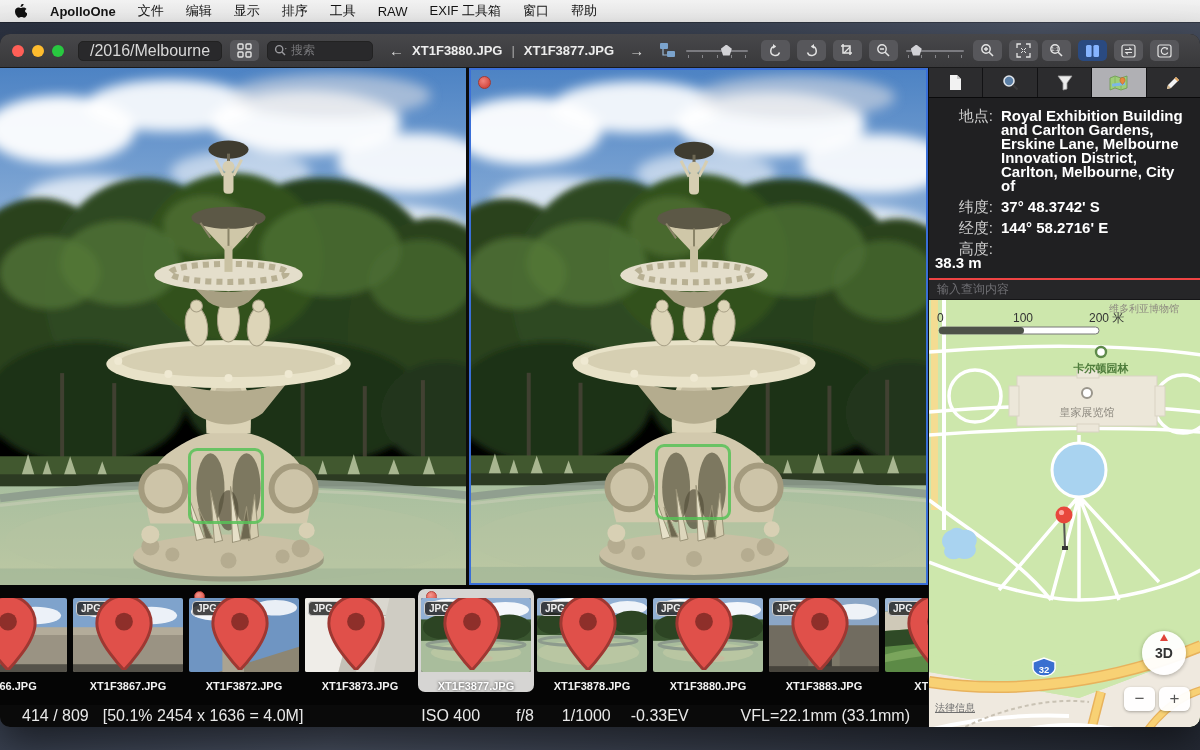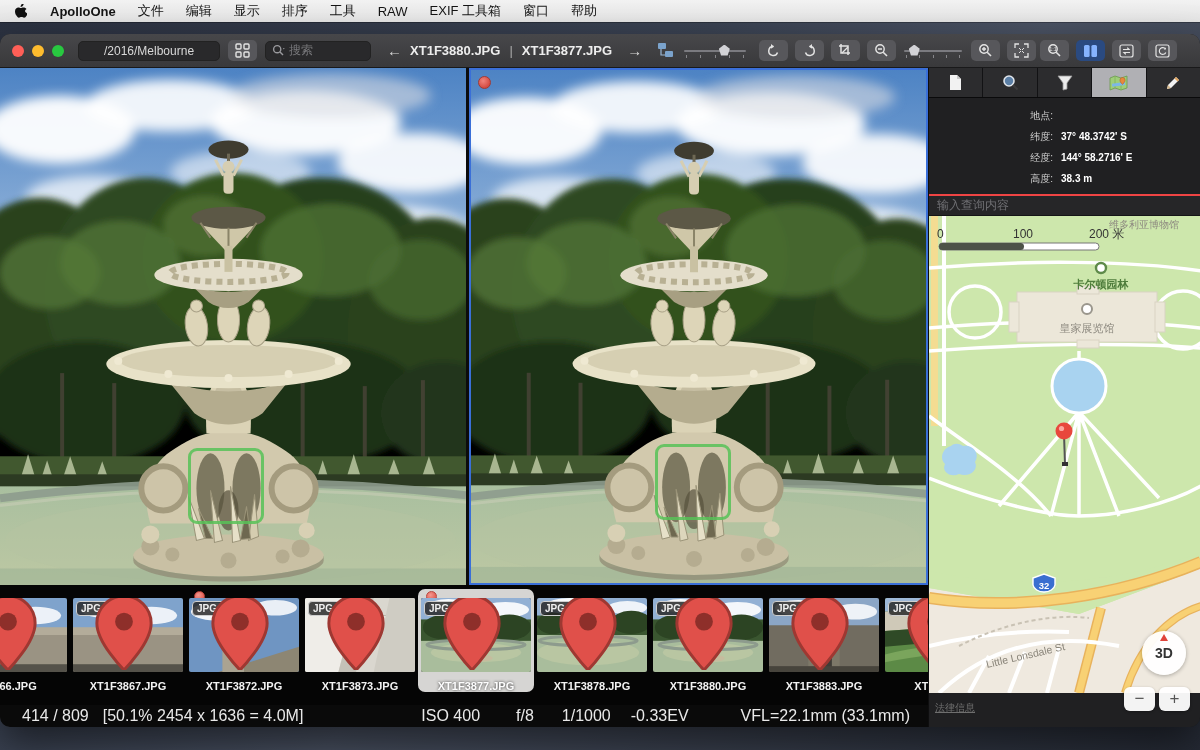--- a/index.html
+++ b/index.html
@@ -34,21 +34,21 @@
     grid-column:1/3; height:34px;
     background:linear-gradient(180deg,#47474a,#39393b);
     border-bottom:1px solid #19191a;
     display:flex; align-items:center; padding:0 8px 0 12px; gap:0;
   }
   .lights { display:flex; gap:8px; margin-right:14px; }
   .light { width:12px; height:12px; border-radius:50%; }
   .light.r { background:#ff5f57; } .light.y { background:#febc2e; } .light.g { background:#28c840; }
   .tb-chip {
     background:#29292b; border:1px solid #222; border-radius:5px; height:20px;
-    color:#d8d8d8; font-size:12px; display:flex; align-items:center; padding:0 25px; white-space:nowrap;
+    color:#d8d8d8; font-size:16px; display:flex; align-items:center; padding:0 11px; white-space:nowrap;
   }
   .tbtn {
     background:#57575b; border-radius:5px; height:21px; min-width:29px;
     display:flex; align-items:center; justify-content:center; margin-left:7px; flex:none;
   }
   .tbtn.plain { background:transparent; min-width:20px; }
   .tbtn.active { background:#2a4a80; }
   .tbtn svg { display:block; }
   .searchbox {
     margin-left:8px; width:106px; height:20px; background:#29292b; border:1px solid #222;
@@ -131,21 +131,21 @@
   .statusbar span:nth-child(7){ margin-left:52px; }
   .statusbar span:nth-child(8){ margin-left:69px; }
   .statusbar span:nth-child(9){ margin-left:60px; }
 
   
   .sidepanel { width:272px; background:#202022; display:flex; flex-direction:column; border-left:1px solid #0e0e0f; border-radius:0 0 10px 0; overflow:hidden; }
   .tabs { height:30px; background:#141416; display:flex; border-bottom:1px solid #0a0a0b; }
   .tab { flex:1; background:#2c2c2e; border-right:1px solid #121214; display:flex; align-items:center; justify-content:center; }
   .tab:last-child { border-right:none; }
   .tab.selected { background:#b0b0b4; }
-  .meta { padding:11px 10px 6px 26px; font-size:10px; line-height:14px;margin-left:40px; }
+  .meta { padding:11px 10px 6px 6px; font-size:15px; line-height:14px; }
   .meta-row { display:flex; margin-bottom:7px; }
   .meta-label { width:66px; flex:none; text-align:right; color:#cfcfcf; padding-right:8px; }
   .meta-value { color:#ffffff; font-weight:bold; }
   .seg { display:flex; margin:3px 10px 7px 10px; height:20px; border-radius:5px; overflow:hidden; border:1px solid #2c2c2e; }
   .seg-opt { flex:1; background:#58585c; color:#f2f2f2; font-size:11px; display:flex; align-items:center; justify-content:center; border-right:1px solid #3c3c3f; }
   .seg-opt:last-child { border-right:none; }
   .seg-opt.selected { background:#3473de; font-weight:bold; }
   .map-search { height:22px; background:#262628; border-top:2px solid #ef4444; border-bottom:1px solid #151517; display:flex; align-items:center; padding:0 8px; }
   .map-search .ph { color:#707074; font-size:12px; }
   .map-wrap { position:relative; flex:1; overflow:hidden; }
@@ -1512,30 +1512,31 @@
             <path d="M2 14l1-4 8-8 3 3-8 8z" fill="#f2f2f2"></path>
             <path d="M11 2l3 3-1.5 1.5-3-3z" fill="#e0a45c"></path>
             <path d="M2 14l1-4 3 3z" fill="#d8b88a"></path>
           </svg>
       </div>
     </div>
 
     <div class="meta">
       <div class="meta-row">
         <div class="meta-label">地点:</div>
+        <div class="meta-value" style="width:186px;">Royal Exhibition Building and Carlton Gardens, Erskine Lane, Melbourne Innovation District, Carlton, Melbourne, City of</div>
       </div>
       <div class="meta-row">
         <div class="meta-label">纬度:</div>
         <div class="meta-value">37° 48.3742' S</div>
       </div>
       <div class="meta-row">
         <div class="meta-label">经度:</div>
         <div class="meta-value">144° 58.2716' E</div>
       </div>
-      <div class="meta-row" style="margin-bottom:2px;">
+      <div class="meta-row" style="margin-bottom:2px;flex-direction:column;">
         <div class="meta-label">高度:</div>
         <div class="meta-value">38.3 m</div>
       </div>
     </div>
 
 
     <div class="map-search">
       <span class="ph">输入查询内容</span>
     </div>
 

